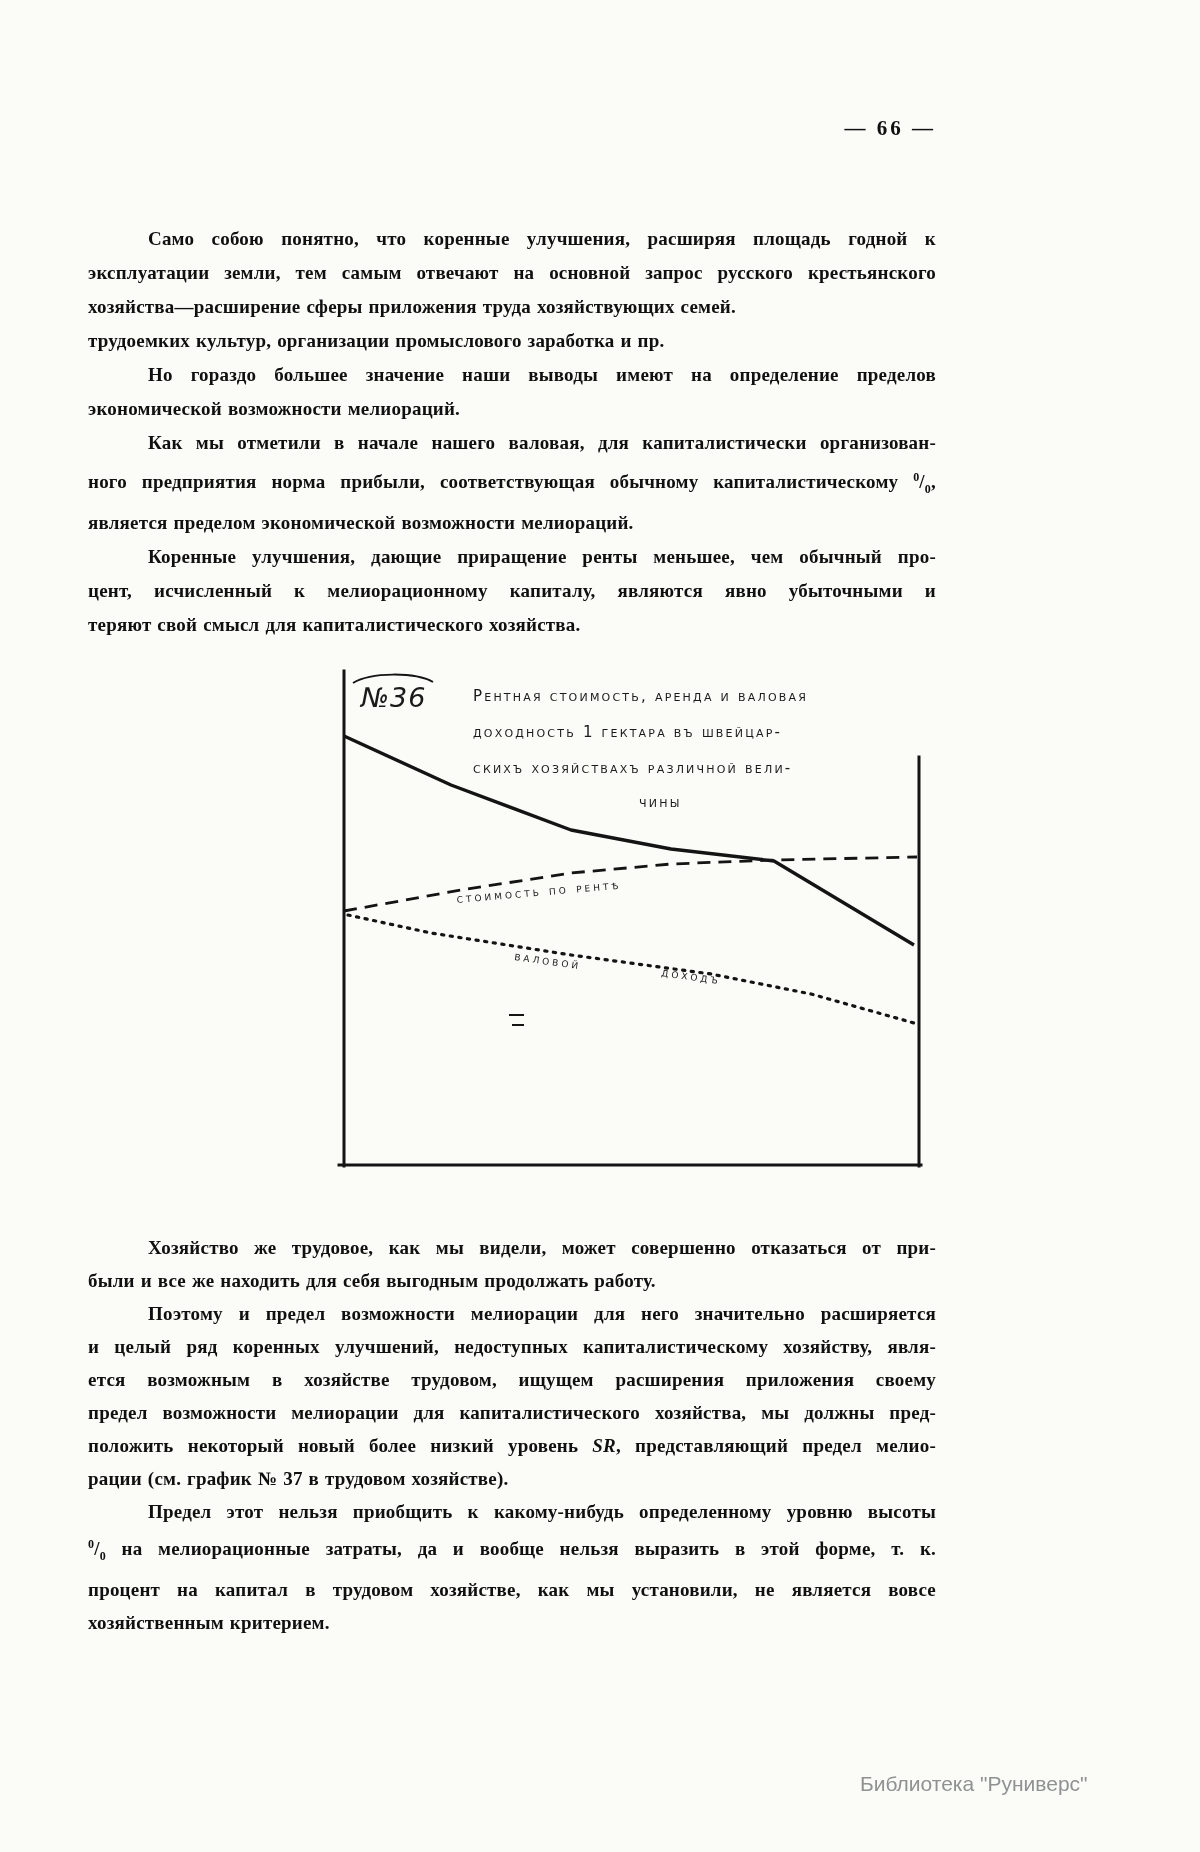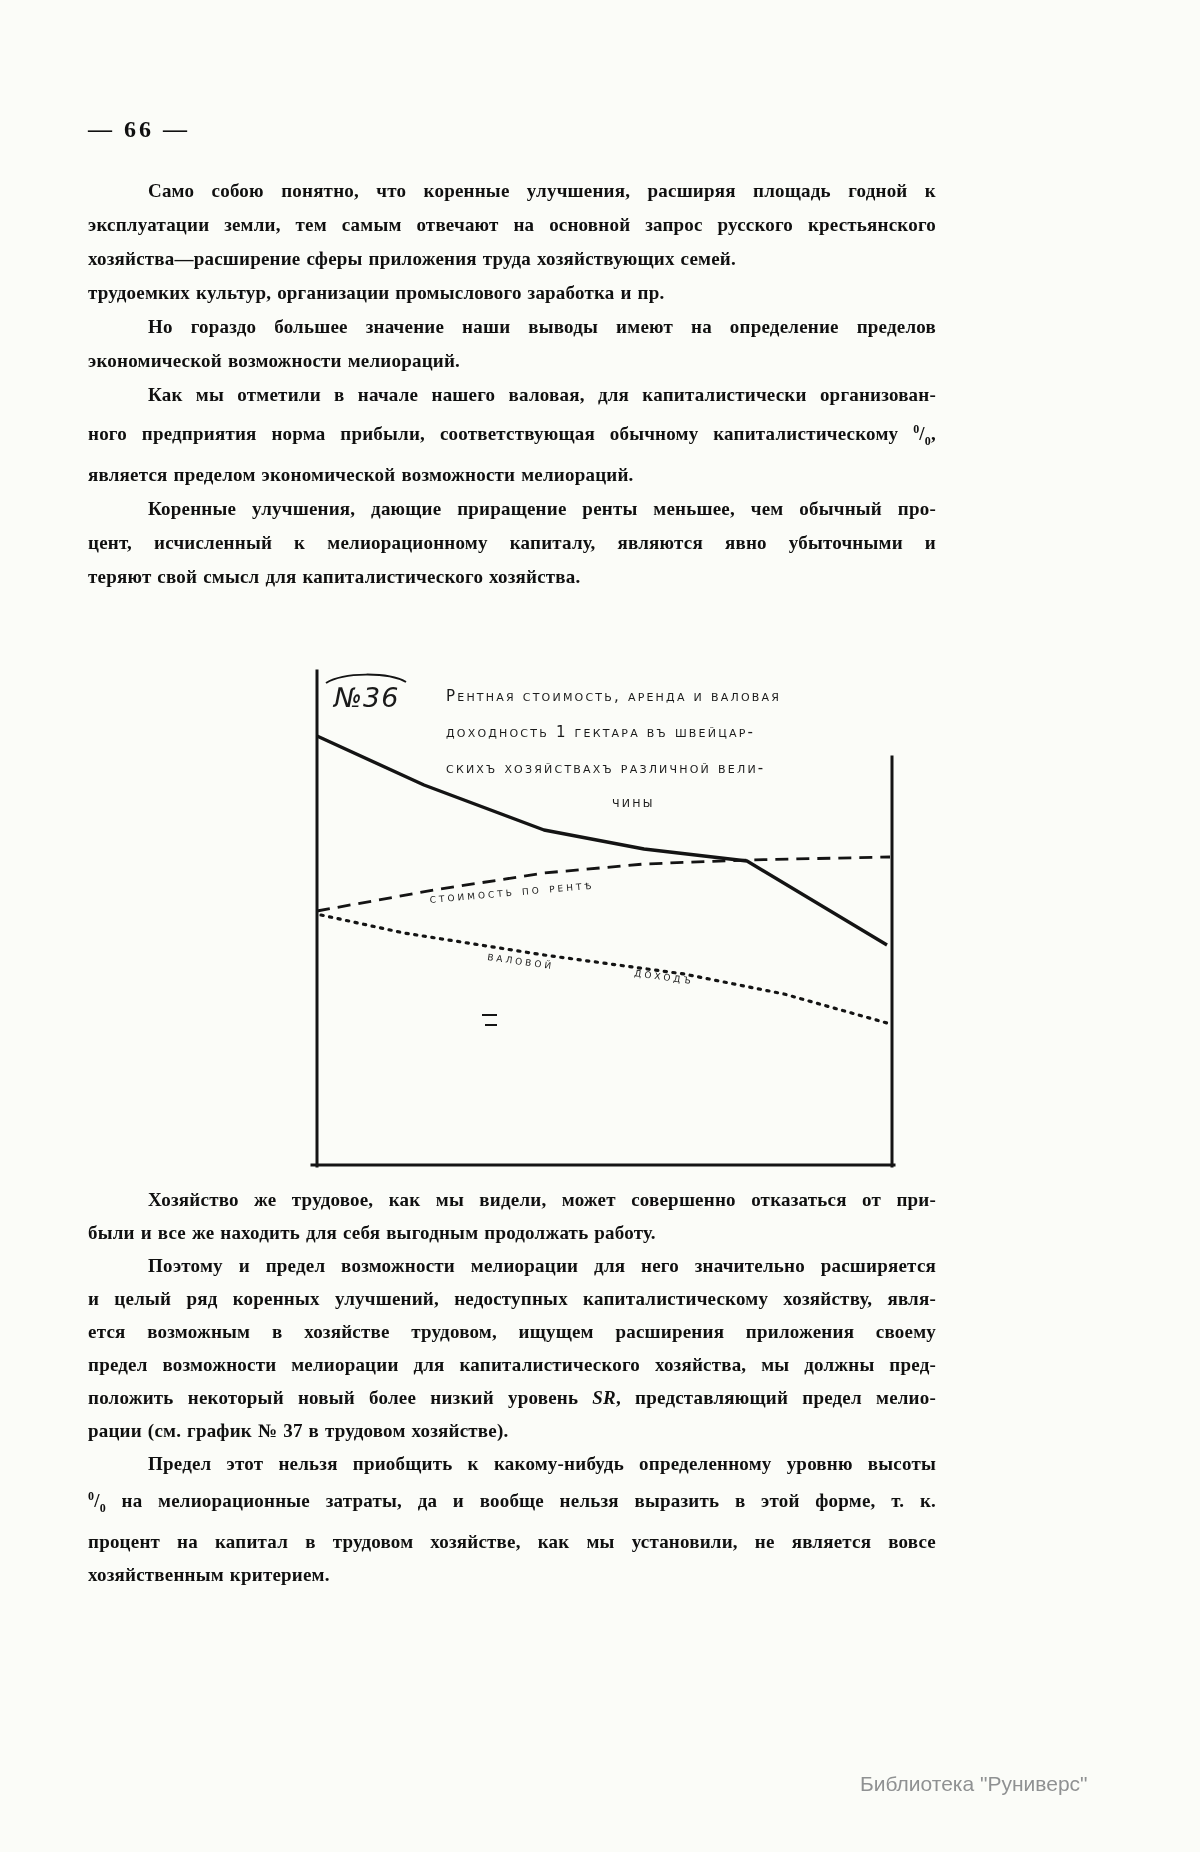--- a/index.html
+++ b/index.html
@@ -3,35 +3,35 @@
 <meta charset="utf-8">
 <style>
   html,body{margin:0;padding:0}
   body{
     width:1200px;height:1852px;position:relative;overflow:hidden;
     background:#fbfcf8;
     font-family:"Liberation Serif", serif;color:#101010;
   }
   .page-number{
     position:absolute;top:116px;left:88px;width:848px;
-    text-align:left;font-size:24px;font-weight:700;letter-spacing:3px;
+    text-align:right;font-size:21px;font-weight:700;letter-spacing:3px;
   }
   .textblock{
     position:absolute;left:88px;width:848px;
-    font-size:19px;font-weight:700;letter-spacing:.2px;word-spacing:1px;
+    font-size:19px;font-weight:700;letter-spacing:.2px;word-spacing:1px;margin-top:48px;
   }
   #top-paragraphs{top:174px;line-height:34px}
   #bottom-paragraphs{top:1183px;line-height:33px}
   .line{text-align:justify;text-align-last:justify}
   .line.last{text-align-last:auto}
   .line.first{text-indent:60px}
   .oo{white-space:nowrap}
   .oo sup,.oo sub{font-size:12px;font-weight:700}
   
-  #chart-wrap{position:absolute;left:304px;top:663px;width:600px;height:515px}
+  #chart-wrap{position:absolute;left:331px;top:663px;width:600px;height:515px}
   line.axis{stroke:#141414;stroke-width:3;stroke-linecap:square}
   polyline.ln{fill:none;stroke:#141414;stroke-linejoin:round}
   polyline.solid{stroke-width:3.4}
   polyline.dashed{stroke-width:2.8;stroke-dasharray:13 8}
   polyline.dotted{stroke-width:3.2;stroke-dasharray:2.2 6.5;stroke-linecap:round}
   path.deco{fill:none;stroke:#141414;stroke-width:2}
   text.hand{font-family:"DejaVu Sans", sans-serif;fill:#1a1a1a}
   text.num{font-size:27px;font-style:italic;letter-spacing:1px}
   text.title{font-size:15px;letter-spacing:2.2px;font-variant:small-caps}
   text.lbl{font-size:13.5px;letter-spacing:3px;font-variant:small-caps}

